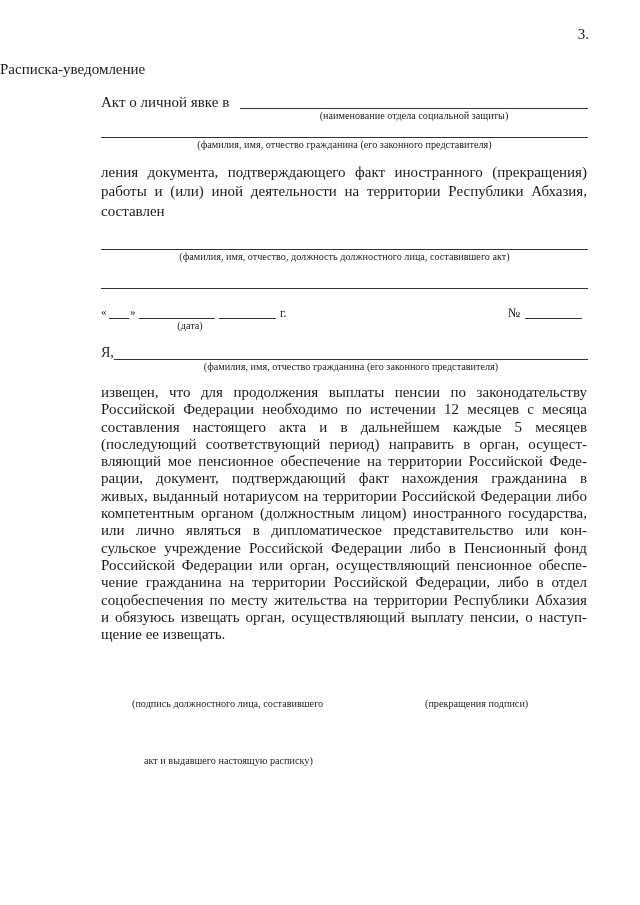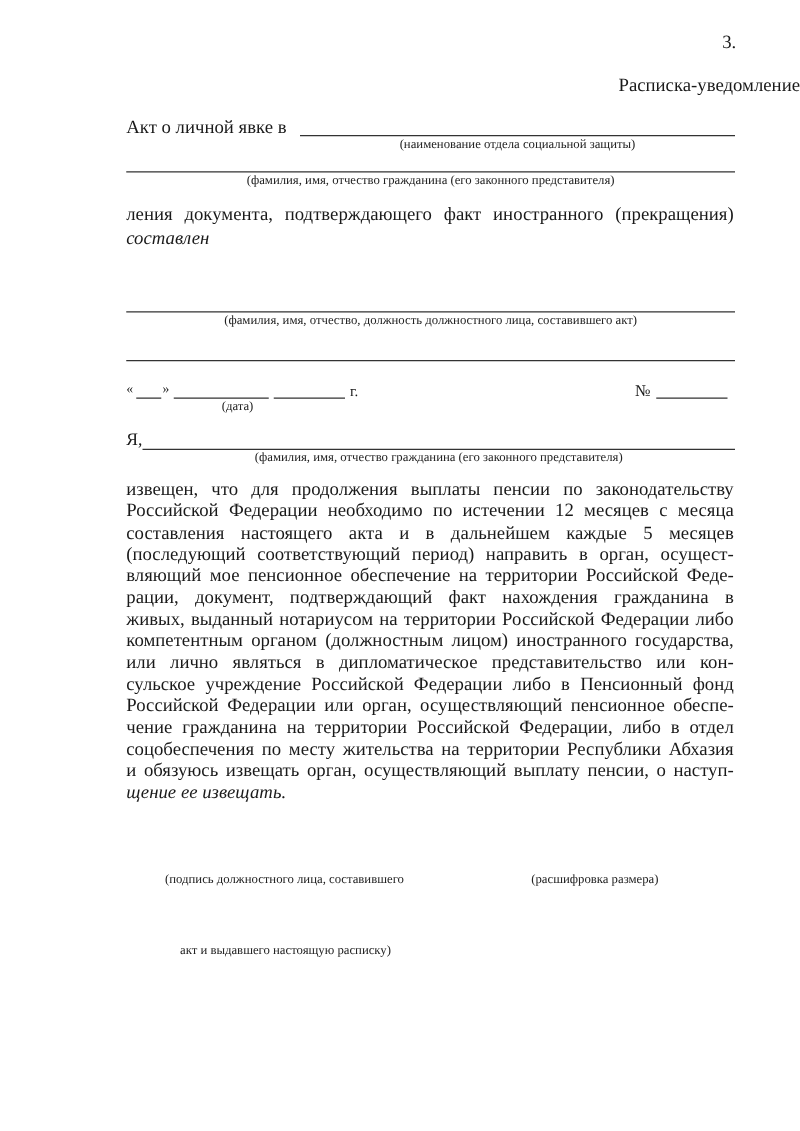--- a/index.html
+++ b/index.html
@@ -1,44 +1,45 @@
 <!DOCTYPE html>
 <html><head>
 <meta charset="utf-8">
 <style>
   html, body { margin: 0; padding: 0; background: #ffffff; }
   body { width: 640px; height: 905px; position: relative; overflow: hidden;
          font-family: "Liberation Serif", "DejaVu Serif", serif; color: #1a1a1a; }
   .abs { position: absolute; }
   .page-num { right: 51px; top: 26px; font-size: 15px; }
-  .title { left: 0; width: 640px; top: 61px; text-align: right; font-size: 15px; }
+  .title { left: 0; width: 640px; top: 61px; text-align: left; font-size: 15px; }
   .hline { position: absolute; height: 0; border-top: 1px solid #333; }
   .caption { position: absolute; font-size: 10.2px; text-align: center; color: #222; white-space: nowrap; }
   .txt15 { font-size: 15px; white-space: nowrap; }
   .para { position: absolute; left: 101px; width: 486px; font-size: 15px; line-height: 19.4px; text-align: justify; }
   .para .line { display: block; text-align: justify; text-align-last: justify; white-space: nowrap; overflow: visible; }
-  .para .line.last { text-align-last: left; font-style: italic; }
+  .para .line.last { text-align-last: left; }
   .sig-caption { position: absolute; font-size: 10.2px; color: #222; line-height: 13px; white-space: nowrap; }
 </style>
 </head>
 <body>
 
 <div class="abs page-num">3.</div>
 
 <div class="abs title">Расписка-уведомление</div>
 
 <div class="abs txt15" style="left:101px; top:94px;">Акт о личной явке в</div>
 <div class="hline" style="left:240px; width:348px; top:108px;"></div>
 <div class="caption" style="left:240px; width:348px; top:110px;">(наименование отдела социальной защиты)</div>
 
 <div class="hline" style="left:101px; width:487px; top:137px;"></div>
 <div class="caption" style="left:101px; width:487px; top:139px;">(фамилия, имя, отчество гражданина (его законного представителя)</div>
 
 <div class="para" style="top:163px;">
   <span class="line">ления документа, подтверждающего факт иностранного (прекращения)</span>
+  <span class="line">работы и (или) иной деятельности на территории Республики Абхазия,</span>
   <span class="line last">составлен</span>
 </div>
 
 <div class="hline" style="left:101px; width:487px; top:249px;"></div>
 <div class="caption" style="left:101px; width:487px; top:251px;">(фамилия, имя, отчество, должность должностного лица, составившего акт)</div>
 
 <div class="hline" style="left:101px; width:487px; top:288px;"></div>
 
 <div class="abs" style="left:101px; top:305px; font-size:11px;">«</div>
 <div class="hline" style="left:109px; width:20px; top:318px;"></div>
@@ -70,13 +71,13 @@
   <span class="line">чение гражданина на территории Российской Федерации, либо в отдел</span>
   <span class="line">соцобеспечения по месту жительства на территории Республики Абхазия</span>
   <span class="line">и обязуюсь извещать орган, осуществляющий выплату пенсии, о наступ-</span>
   <span class="line last">щение ее извещать.</span>
 </div>
 
 <div class="sig-caption" style="left:132px; top:697px;">
   <div>(подпись должностного лица, составившего</div>
   <div style="padding-left:12px;margin-top:44px;">акт и выдавшего настоящую расписку)</div>
 </div>
-<div class="sig-caption" style="left:425px; top:697px;">(расшифровка размера)</div>
+<div class="sig-caption" style="left:425px; top:697px;">(прекращения подписи)</div>
 
 </body></html>

